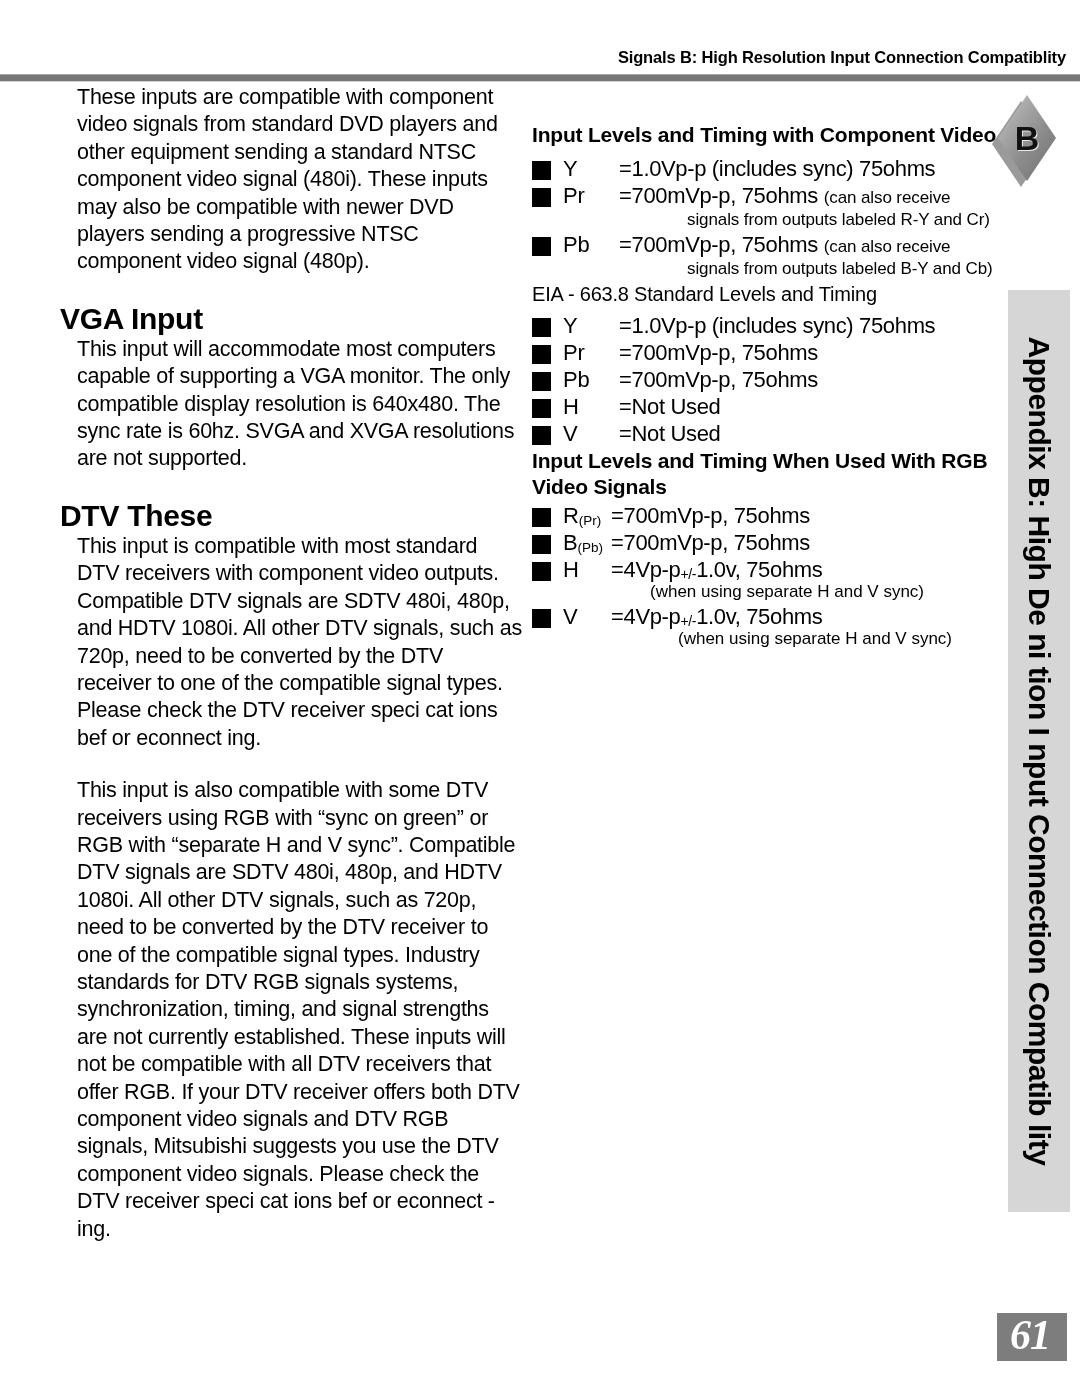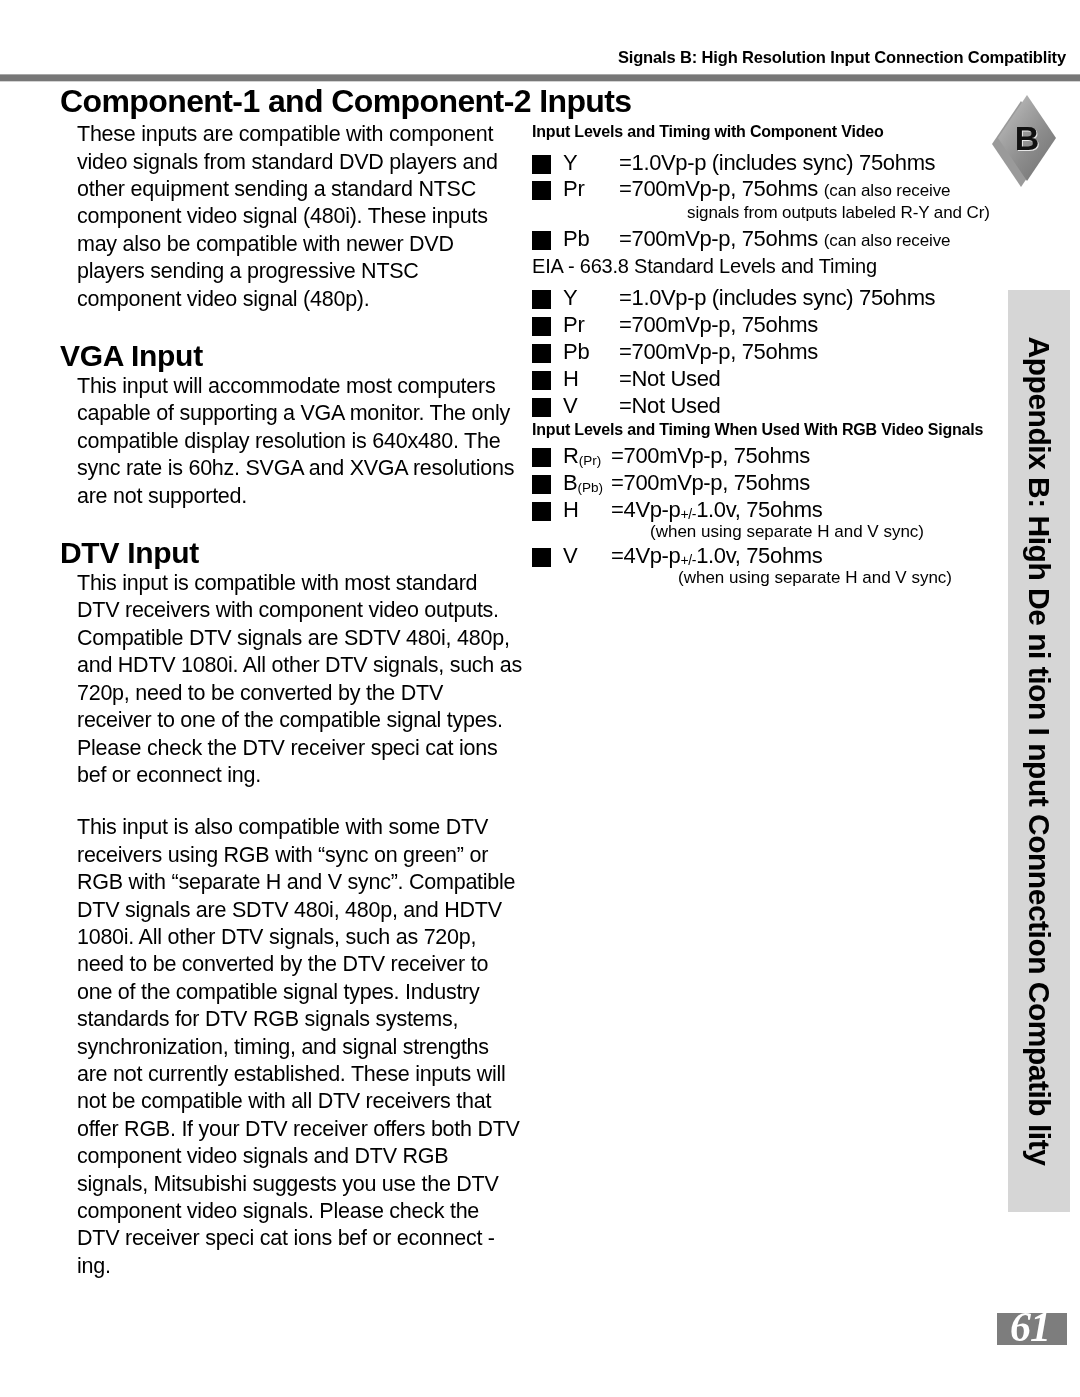--- a/index.html
+++ b/index.html
@@ -68,21 +68,21 @@
     white-space: nowrap;
   }
   h2.sec-title {
     font-size: 30px;
     font-weight: bold;
     margin: 26px 0 1px 0;
     letter-spacing: -0.3px;
     line-height: 1.1;
   }
   h3.sub-title {
-    font-size: 16px;
+    font-size: 21px;
     font-weight: bold;
     margin: 0 0 8px 0;
     line-height: 1.22;
     letter-spacing: -0.2px;
   }
   h3.sub-title.tight {
     margin-bottom: 4px;
   }
 
   
@@ -237,21 +237,21 @@
     color: #111111;
     text-shadow: 1px 1px 0 #e8e8e8;
   }
 
   
   .page-num-box {
     position: absolute;
     top: 1313px;
     left: 997px;
     width: 70px;
-    height: 32px;
+    height: 48px;
     background: #7d7d7d;
     display: flex;
     align-items: center;
     justify-content: center;
   }
   .page-num-text {
     font-family: "Liberation Serif", serif;
     font-style: italic;
     font-weight: bold;
     font-size: 42px;
@@ -272,28 +272,27 @@
 <div class="badge-wrap">
   <div class="badge-shadow"></div>
   <div class="badge-diamond"></div>
   <div class="badge-letter">B</div>
 </div>
 
 <div class="page-body">
 
   <div class="col-left">
 
-    <h1 class="doc-title">Component-1 and Component-2 Inputs</h1>
 
     <p class="body-text">These inputs are compatible with component video signals from standard DVD players and other equipment sending a standard NTSC component video signal (480i).  These inputs may also be compatible with newer DVD players sending a progressive NTSC component video signal (480p).</p>
 
     <h2 class="sec-title">VGA Input</h2>
     <p class="body-text">This input will accommodate most computers capable of supporting a VGA monitor.  The only compatible display resolution is 640x480.  The sync rate is 60hz.  SVGA and XVGA resolutions are not supported.</p>
 
-    <h2 class="sec-title">DTV Input</h2>
+    <h2 class="sec-title">DTV These</h2>
     <p class="body-text">This input is compatible with most standard DTV receivers with component video outputs.  Compatible DTV signals are SDTV 480i, 480p, and HDTV 1080i.  All other DTV signals, such as 720p, need to be converted by the DTV receiver to one of the compatible signal types.  Please check the DTV receiver speci cat ions bef or econnect ing.</p>
     <p class="body-text">This input is also compatible with some DTV receivers using RGB with “sync on green” or RGB with “separate H and V sync”.  Compatible DTV signals are SDTV 480i, 480p, and HDTV 1080i.  All other DTV signals, such as 720p, need to be converted by the DTV receiver to one of the compatible signal types.  Industry standards for DTV RGB signals systems, synchronization, timing, and signal strengths are not currently established.  These inputs will not be compatible with all DTV receivers that offer RGB.  If your DTV receiver offers both DTV component video signals and DTV RGB signals, Mitsubishi suggests you use the DTV component video signals.  Please check the DTV receiver speci cat ions bef or econnect - ing.</p>
 
   </div>
 
   <div class="col-right">
 
     <h3 class="sub-title">Input Levels and Timing with Component Video</h3>
 
     <ul class="spec-list">
@@ -306,20 +305,21 @@
         <span class="bullet-square"></span>
         <span class="spec-sym">Pr</span>
         <span class="spec-val"><span>=700mVp-p, 75ohms</span> <span class="paren-small">(can also receive</span></span>
       </li>
       <li class="spec-cont">signals from outputs labeled R-Y and Cr)</li>
       <li class="spec-row">
         <span class="bullet-square"></span>
         <span class="spec-sym">Pb</span>
         <span class="spec-val"><span>=700mVp-p, 75ohms</span> <span class="paren-small">(can also receive</span></span>
       </li>
+      <li class="spec-cont">signals from outputs labeled B-Y and Cb)</li>
     </ul>
 
 
     <p class="note-line">EIA - 663.8 Standard Levels and Timing</p>
 
     <ul class="spec-list">
       <li class="spec-row">
         <span class="bullet-square"></span>
         <span class="spec-sym">Y</span>
         <span class="spec-val">=1.0Vp-p (includes sync) 75ohms</span>

